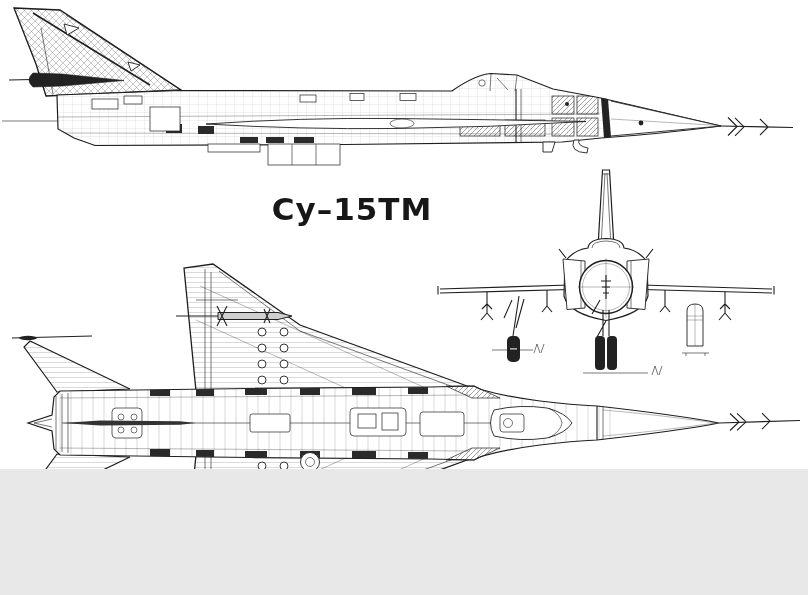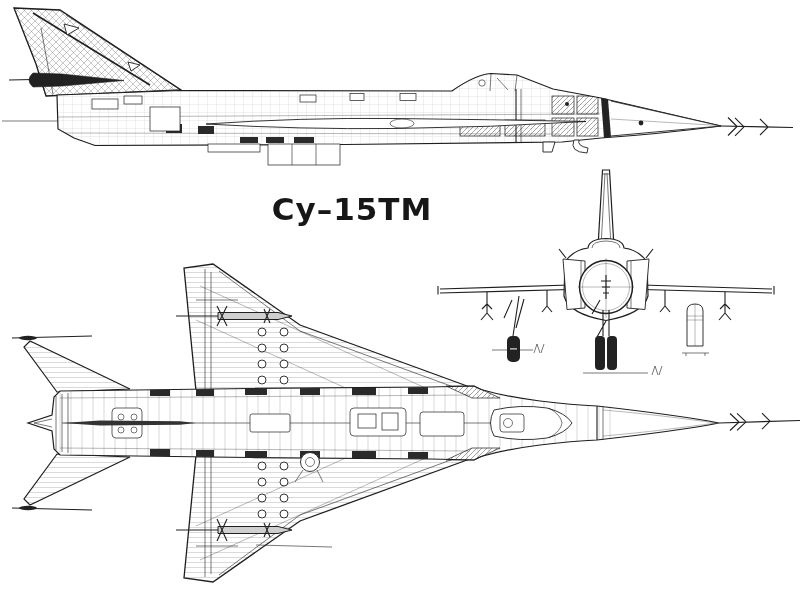--- a/index.html
+++ b/index.html
@@ -1,17 +1,17 @@
 <!DOCTYPE html>
 <html><head>
 <meta charset="utf-8">
 <style>
   :root { --ink:#1f1f1f; --paper:#ffffff; }
   html,body { margin:0; padding:0; background:#e8e8e8; }
-  .canvas { width:808px; height:595px; background:var(--paper); position:relative; overflow:hidden;
+  .canvas { width:808px; height:469px; background:var(--paper); position:relative; overflow:hidden;
             font-family:"DejaVu Sans","Liberation Sans",sans-serif; }
   svg { position:absolute; inset:0; }
   .title { font-family:"DejaVu Sans","Liberation Sans",sans-serif; font-weight:bold;
            font-size:31px; letter-spacing:1px; fill:#171717; }
   .s2{stroke:#1f1f1f;stroke-width:1.6;fill:none}
   .s1{stroke:#1f1f1f;stroke-width:1.1;fill:none}
   .s0{stroke:#1f1f1f;stroke-width:0.6;fill:none}
   .sh{stroke:#1f1f1f;stroke-width:0.4;fill:none;opacity:.8}
   .fw{fill:#ffffff;stroke:#1f1f1f;stroke-width:1.2}
   .fw1{fill:#ffffff;stroke:#1f1f1f;stroke-width:0.9}

